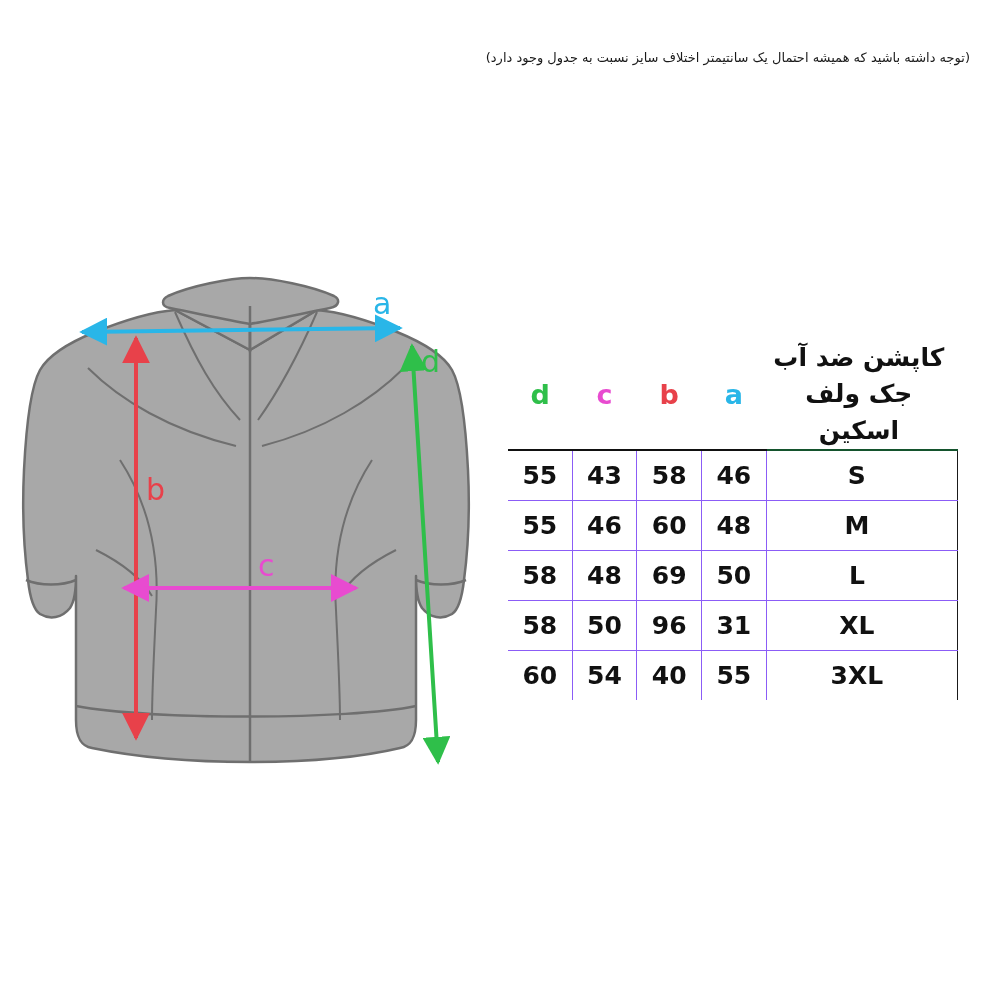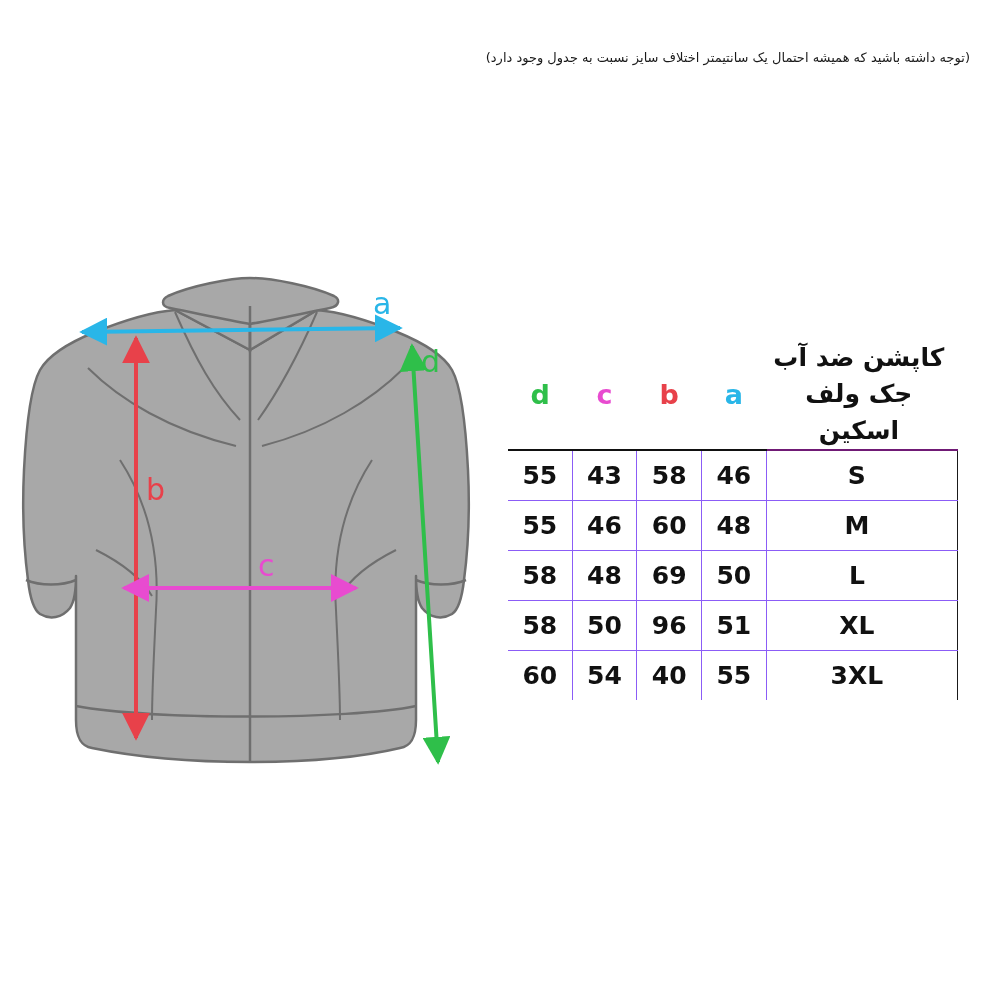--- a/index.html
+++ b/index.html
@@ -61,21 +61,21 @@
   }
   
   table.size-table tr.header th {
     border-top: none;
     border-left: none;
     border-right: none;
     border-bottom: 2px solid #111111;
     height: 84px;
   }
   table.size-table tr.header th.title-cell {
-    border-bottom: 2px solid #701a75;
+    border-bottom: 2px solid #14532d;
   }
   .title-cell {
     width: 190px;
     text-align: right;
     direction: rtl;
     padding-right: 6px !important;
     font-size: 21px;
     line-height: 1.45;
     font-weight: bold;
   }
@@ -220,21 +220,21 @@
         <td class="num-cell">58</td>
         <td class="num-cell">48</td>
         <td class="num-cell">69</td>
         <td class="num-cell">50</td>
         <td class="size-cell">L</td>
       </tr>
       <tr>
         <td class="num-cell">58</td>
         <td class="num-cell">50</td>
         <td class="num-cell">96</td>
-        <td class="num-cell">51</td>
+        <td class="num-cell">31</td>
         <td class="size-cell">XL</td>
       </tr>
       <tr>
         <td class="num-cell">60</td>
         <td class="num-cell">54</td>
         <td class="num-cell">40</td>
         <td class="num-cell">55</td>
         <td class="size-cell">3XL</td>
       </tr>
     </tbody>

